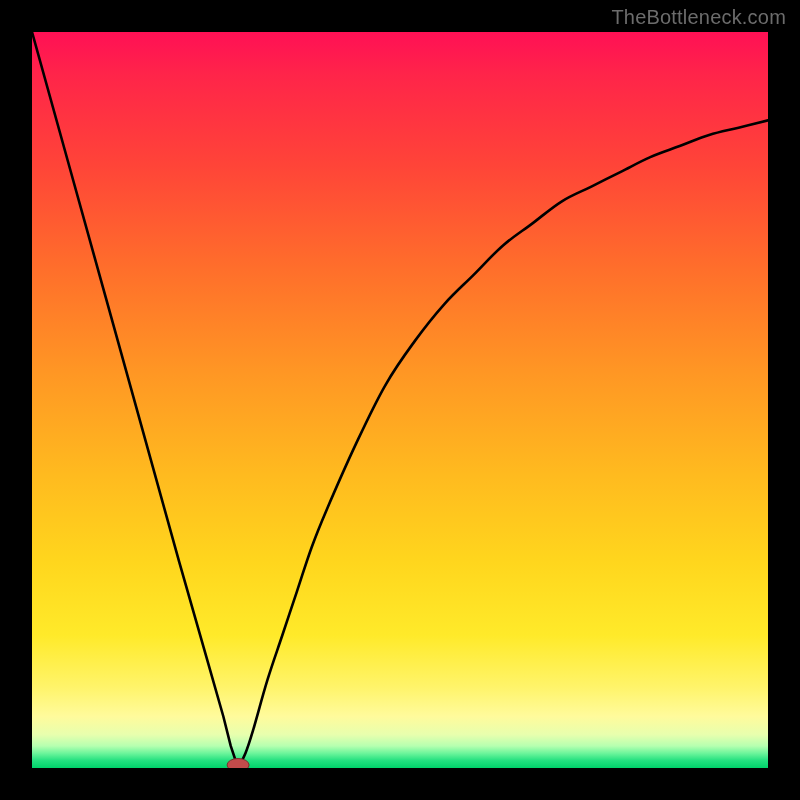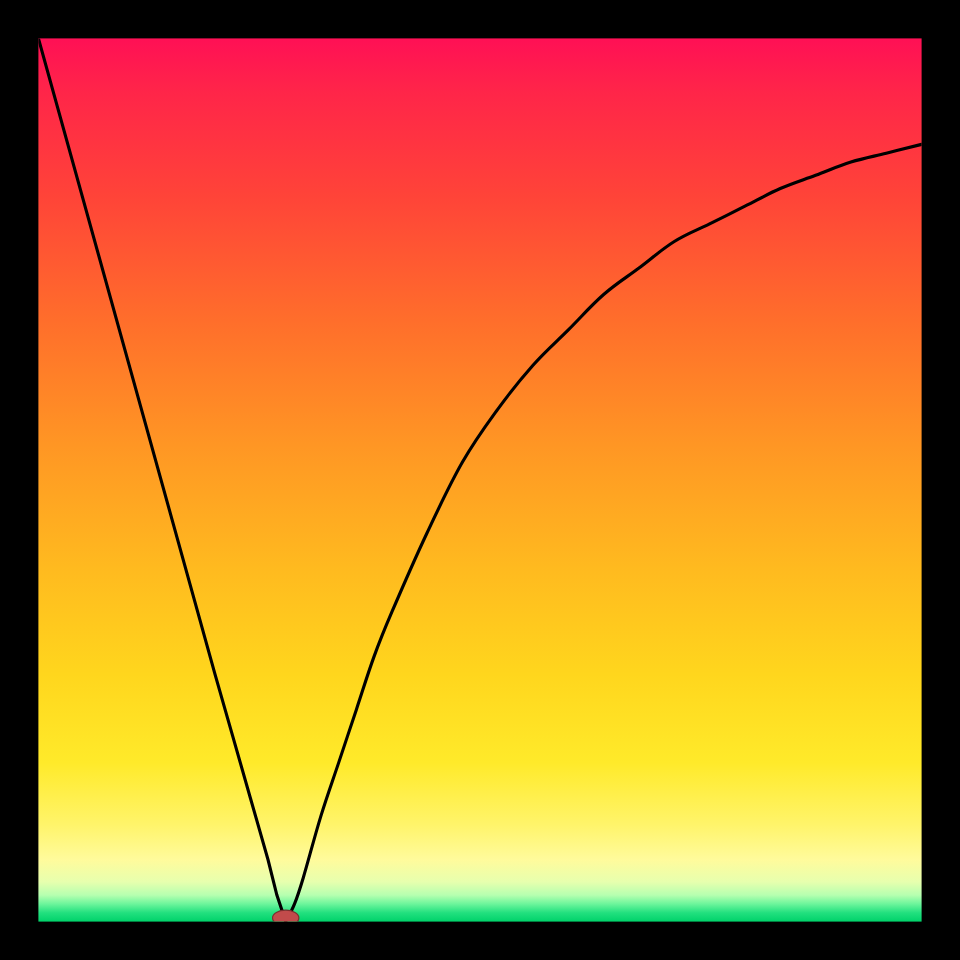--- a/index.html
+++ b/index.html
@@ -74,13 +74,14 @@
 
 <div class="frame">
   <div class="plot-wrap">
     <div class="gradient-bg"></div>
     <svg class="svg-layer" viewBox="0 0 736 736" preserveAspectRatio="none">
       <path d="M 0.00 0.00 L 36.80 132.48 L 73.60 264.96 L 110.40 397.44 L 147.20 529.92 L 161.92 581.44 L 176.64 632.96 L 191.36 684.48 L 198.72 713.92 L 206.08 736.00" fill="none" stroke="#000" stroke-width="2.6" stroke-linecap="round" id="curveLeft"></path>
       <path d="M 206.08 736.00 C 207.40 733.35, 210.79 727.90, 213.44 721.28 C 216.09 714.66, 216.83 712.45, 220.80 699.20 C 224.77 685.95, 230.22 664.90, 235.52 647.68 C 240.82 630.46, 244.94 619.42, 250.24 603.52 C 255.54 587.62, 259.66 575.26, 264.96 559.36 C 270.26 543.46, 274.38 529.77, 279.68 515.20 C 284.98 500.63, 286.45 496.95, 294.40 478.40 C 302.35 459.85, 313.24 434.68, 323.84 412.16 C 334.44 389.64, 342.68 371.83, 353.28 353.28 C 363.88 334.73, 372.12 323.69, 382.72 309.12 C 393.32 294.55, 401.56 284.24, 412.16 272.32 C 422.76 260.40, 431.00 253.48, 441.60 242.88 C 452.20 232.28, 460.44 222.71, 471.04 213.44 C 481.64 204.17, 489.88 199.31, 500.48 191.36 C 511.08 183.41, 519.32 175.90, 529.92 169.28 C 540.52 162.66, 548.76 159.86, 559.36 154.56 C 569.96 149.26, 578.20 145.14, 588.80 139.84 C 599.40 134.54, 607.64 129.76, 618.24 125.12 C 628.84 120.48, 637.08 118.05, 647.68 114.08 C 658.28 110.11, 666.52 106.35, 677.12 103.04 C 687.72 99.73, 695.96 98.33, 706.56 95.68 C 717.16 93.03, 730.70 89.64, 736.00 88.32" fill="none" stroke="#000" stroke-width="2.6" stroke-linecap="round" id="curveRight"></path>
       <ellipse id="minMarker" cx="206.08" cy="733.00" rx="11" ry="6.5" fill="#c24b4b" stroke="#7a2f2f" stroke-width="1"></ellipse>
     </svg>
   </div>
+  <div class="watermark">TheBottleneck.com</div>
 </div>
 
 </body></html>

